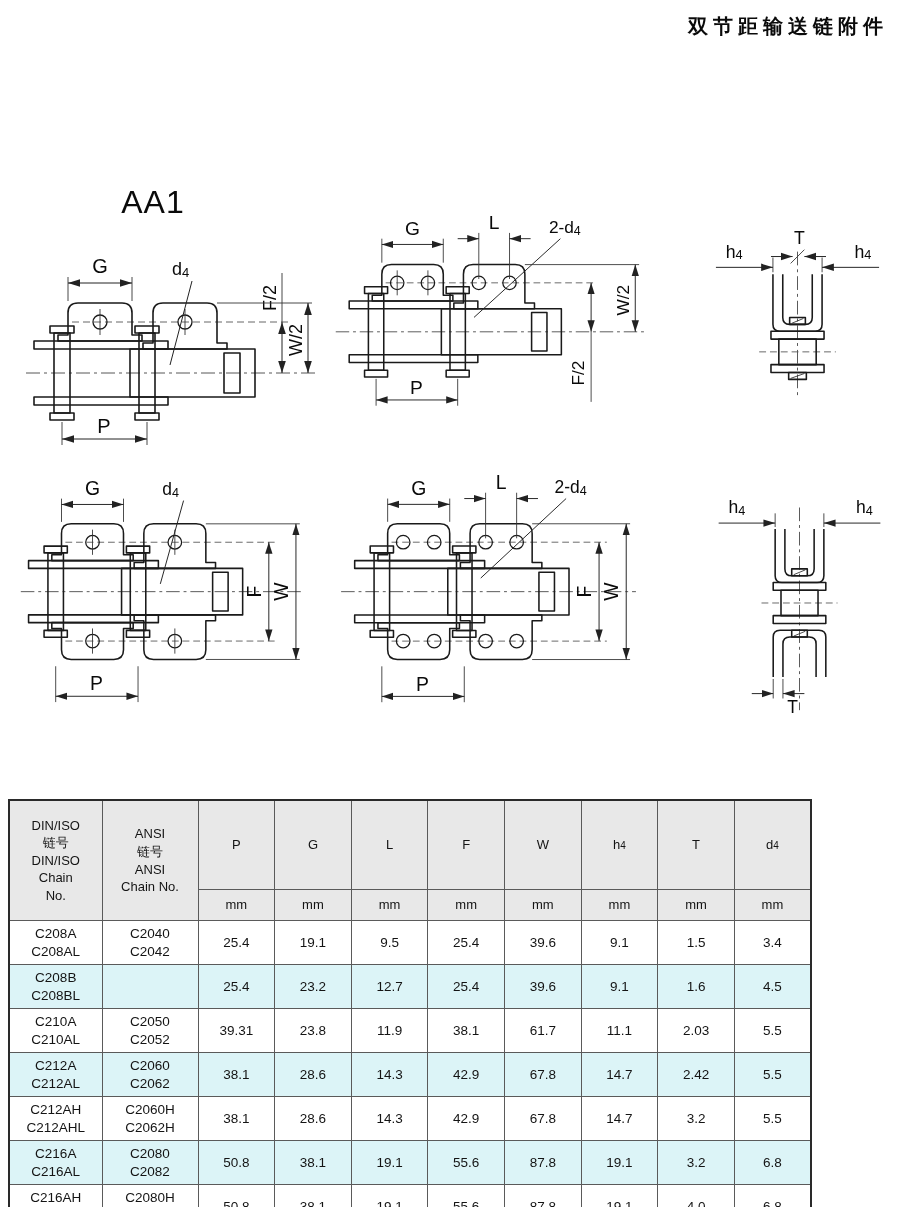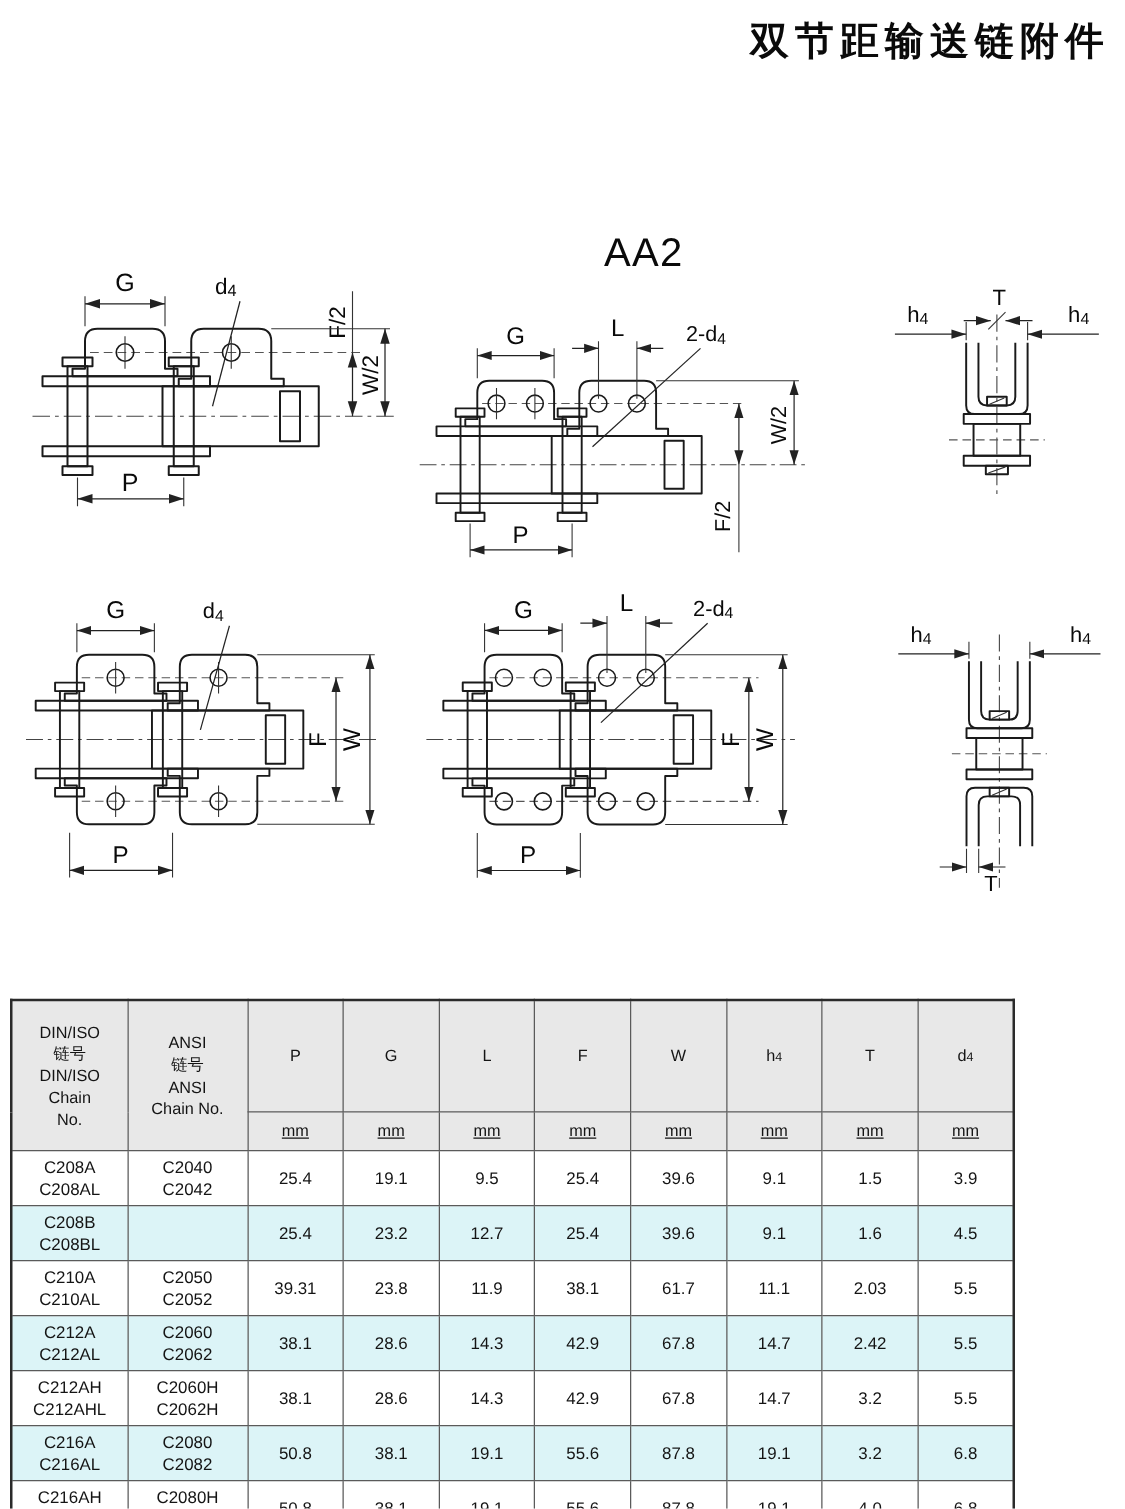--- a/index.html
+++ b/index.html
@@ -1,20 +1,20 @@
 <!DOCTYPE html>
 <html><head>
 <meta charset="utf-8">
 <style>
   html,body{margin:0;padding:0;background:#fff;}
   .sheet{position:relative;width:900px;height:1207px;background:#ffffff;overflow:hidden;
          font-family:"Liberation Sans","DejaVu Sans",sans-serif;color:#111;}
   
   .title-block{position:absolute;top:14px;right:12px;text-align:right;}
-  .title-zh{font-size:31px;font-weight:700;letter-spacing:5px;color:#0a0a0a;line-height:1.25;}
+  .title-zh{font-size:20px;font-weight:700;letter-spacing:5px;color:#0a0a0a;line-height:1.25;}
   .title-en{font-size:24px;font-weight:400;letter-spacing:0px;color:#0a0a0a;line-height:1.15;}
   
   .diag{position:absolute;}
   .diag-label{text-align:center;font-size:32px;color:#0a0a0a;letter-spacing:1px;height:40px;line-height:38px;}
   .diag-label.shiftL{padding-right:34px;}
   .diag-label.shiftR{padding-left:34px;}
   svg{display:block;}
   .part{fill:none;stroke:#1a1a1a;stroke-width:1.6;stroke-linejoin:round;}
   .hole{fill:none;stroke:#1a1a1a;stroke-width:1.3;}
   .thin{fill:none;stroke:#333;stroke-width:0.9;}
@@ -24,36 +24,37 @@
   .dlabel{font-family:"Liberation Sans","DejaVu Sans",sans-serif;font-size:18px;fill:#0a0a0a;}
   .dlabel-lg{font-size:20px;}
   .svgsub{font-size:13px;}
   
   .spec-table{position:absolute;left:8px;top:765px;width:804px;border-collapse:collapse;table-layout:fixed;
               font-size:13.5px;color:#141414;margin-top:34px;}
   .spec-table th,.spec-table td{border:1px solid #5a5a5a;text-align:center;vertical-align:middle;padding:0 2px;}
   .spec-table{border:2px solid #2a2a2a;}
   .spec-table thead th{background:#e8e8e8;font-weight:400;font-size:13px;line-height:1.35;}
   .spec-table .th-dim{height:88px;}
-  .spec-table .th-unit{height:30px;text-decoration:underline;}
+  .spec-table .th-unit{height:30px;}
   .spec-table tbody td{height:43px;background:#ffffff;line-height:1.3;}
   .spec-table tbody tr.hl td{background:#dcf4f7;}
   .sub{font-size:10px;}
   col.c-din{width:93px;} col.c-ansi{width:96px;}
 </style>
 </head>
 <body>
 
 <div class="sheet">
 
   <div class="title-block">
     <div class="title-zh">双节距输送链附件</div>
   </div>
 
   <div class="diag" style="left:20px;top:183px;width:300px;">
+    <div class="diag-label shiftL">AA1</div>
     <svg viewBox="0 0 300 235" width="300" height="235">
       <defs>
         <marker id="a1e" markerWidth="13" markerHeight="10" refX="12" refY="5" orient="auto" markerUnits="userSpaceOnUse">
             <path d="M0,1.2 L12,5 L0,8.8 Z" fill="#222"></path>
           </marker>
         <marker id="a1s" markerWidth="13" markerHeight="10" refX="1" refY="5" orient="auto" markerUnits="userSpaceOnUse">
             <path d="M13,1.2 L1,5 L13,8.8 Z" fill="#222"></path>
           </marker>
       </defs>
       <line class="cl" x1="6" y1="150" x2="296" y2="150"></line>
@@ -101,21 +102,20 @@
       <g>
         <line class="thin" x1="42" y1="199" x2="42" y2="222"></line>
           <line class="thin" x1="127" y1="199" x2="127" y2="222"></line>
         <line class="dim" x1="42" y1="216" x2="127" y2="216" marker-start="url(#a1s)" marker-end="url(#a1e)"></line>
         <text class="dlabel dlabel-lg" x="84" y="210" text-anchor="middle">P</text>
       </g>
     </svg>
   </div>
 
   <div class="diag" style="left:330px;top:183px;width:336px;">
-    <div class="diag-label shiftR">AA2</div>
     <svg viewBox="0 0 350 250" width="336" height="240">
       <defs>
         <marker id="a2e" markerWidth="13" markerHeight="10" refX="12" refY="5" orient="auto" markerUnits="userSpaceOnUse">
             <path d="M0,1.2 L12,5 L0,8.8 Z" fill="#222"></path>
           </marker>
         <marker id="a2s" markerWidth="13" markerHeight="10" refX="1" refY="5" orient="auto" markerUnits="userSpaceOnUse">
             <path d="M13,1.2 L1,5 L13,8.8 Z" fill="#222"></path>
           </marker>
       </defs>
       <line class="cl" x1="6" y1="155" x2="330" y2="155"></line>
@@ -466,21 +466,21 @@
             <div>C2040</div>
             <div>C2042</div>
           </td>
           <td>25.4</td>
           <td>19.1</td>
           <td>9.5</td>
           <td>25.4</td>
           <td>39.6</td>
           <td>9.1</td>
           <td>1.5</td>
-          <td>3.9</td>
+          <td>3.4</td>
         </tr>
         <tr class="hl">
           <td>
             <div>C208B</div>
             <div>C208BL</div>
           </td>
           <td></td>
           <td>25.4</td>
           <td>23.2</td>
           <td>12.7</td>

